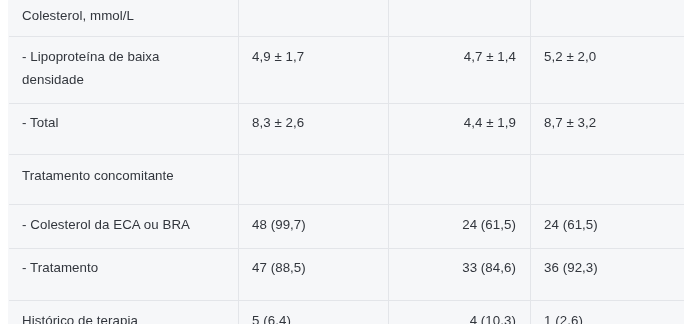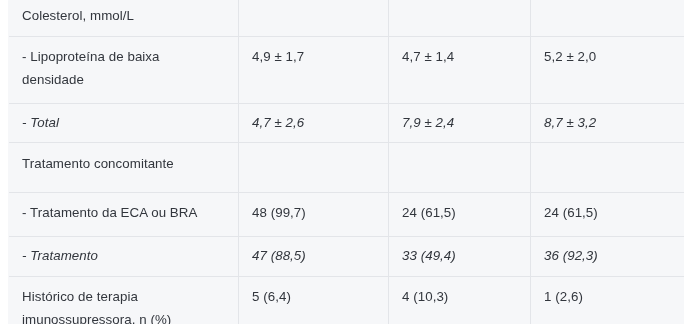--- a/index.html
+++ b/index.html
@@ -47,34 +47,33 @@
   .data-table td:last-child {
     border-right: none;
   }
 
   .data-table tr:last-child td {
     border-bottom: none;
   }
 
   .col-label   { width: 202px; }
   .col-group-a { width: 122px; }
-  .col-group-b { width: 114px; }
+  .col-group-b { width: 114px; text-align: right; }
   .col-group-c { width: 177px; }
 
   .row-tall td {
     padding-bottom: 11px;
   }
   .row-section td {
     padding-top: 10px;
     padding-bottom: 16px;
   }
   .row-compact td {
     padding-top: 8px;
-    padding-bottom: 8px;
-    font-style: italic;
+    padding-bottom: 20px;
   }
   .row-first td {
     padding-top: 10px;
     padding-bottom: 8px;
   }
   .row-last td {
     padding-bottom: 20px;
   }
 </style>
 </head>
@@ -95,46 +94,46 @@
       <tr class="row-tall">
         <td class="col-label">- Lipoproteína de baixa densidade</td>
         <td class="col-group-a">4,9 ± 1,7</td>
         <td class="col-group-b">4,7 ± 1,4</td>
         <td class="col-group-c">5,2 ± 2,0</td>
 
       </tr>
 
       <tr class="row-compact">
         <td class="col-label">- Total</td>
-        <td class="col-group-a">4,7 ± 2,6</td>
-        <td class="col-group-b">7,9 ± 2,4</td>
+        <td class="col-group-a">8,3 ± 2,6</td>
+        <td class="col-group-b">4,4 ± 1,9</td>
         <td class="col-group-c">8,7 ± 3,2</td>
 
       </tr>
 
       <tr class="row-section">
         <td class="col-label">Tratamento concomitante</td>
         <td class="col-group-a"></td>
         <td class="col-group-b"></td>
         <td class="col-group-c"></td>
 
       </tr>
 
       <tr class="row-tall">
-        <td class="col-label">- Tratamento da ECA ou BRA</td>
+        <td class="col-label">- Colesterol da ECA ou BRA</td>
         <td class="col-group-a">48 (99,7)</td>
         <td class="col-group-b">24 (61,5)</td>
         <td class="col-group-c">24 (61,5)</td>
 
       </tr>
 
       <tr class="row-compact">
         <td class="col-label">- Tratamento</td>
         <td class="col-group-a">47 (88,5)</td>
-        <td class="col-group-b">33 (49,4)</td>
+        <td class="col-group-b">33 (84,6)</td>
         <td class="col-group-c">36 (92,3)</td>
 
       </tr>
 
       <tr class="row-last">
         <td class="col-label">Histórico de terapia imunossupressora, n (%)</td>
         <td class="col-group-a">5 (6,4)</td>
         <td class="col-group-b">4 (10,3)</td>
         <td class="col-group-c">1 (2,6)</td>
 

